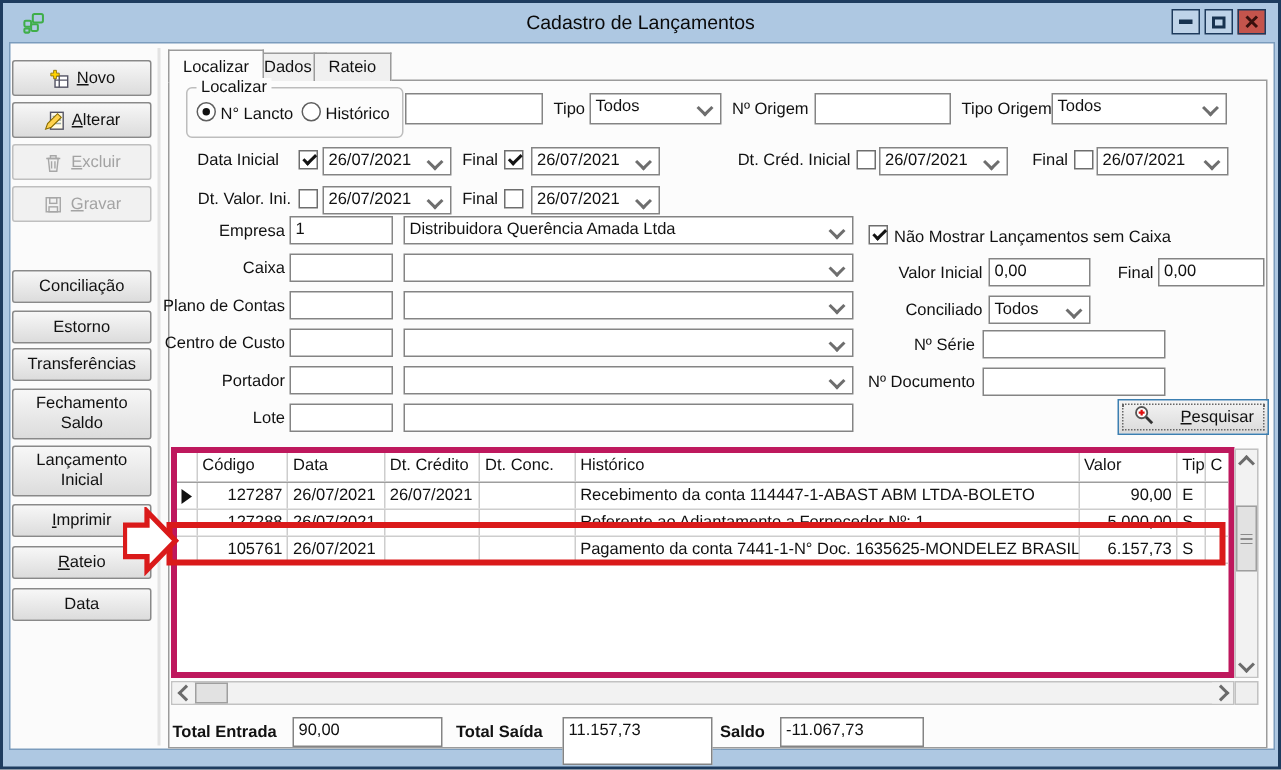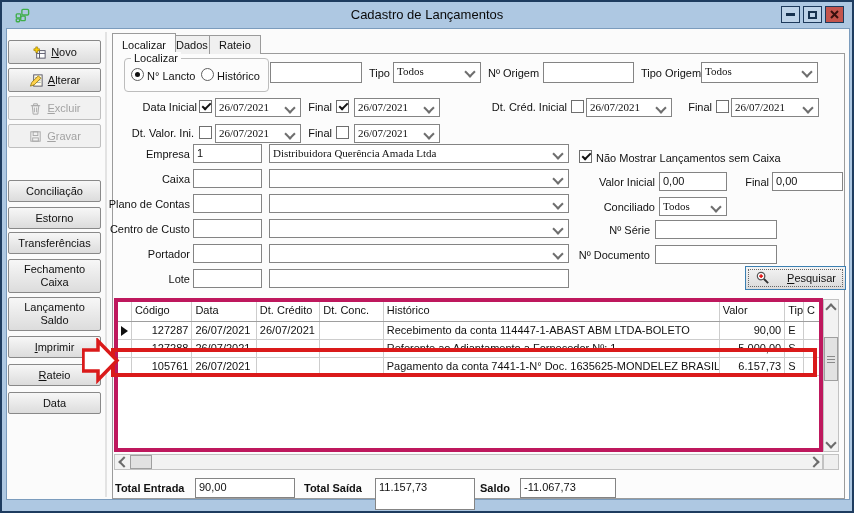--- a/index.html
+++ b/index.html
@@ -29,21 +29,21 @@
     border:1px solid #9b9b9b;border-bottom:none;padding:3px 9px 0;white-space:nowrap;z-index:2;}
   .tab.active{top:31px;height:22px;background:#fcfcfc;padding-top:5px;z-index:3;}
   .tabpanel{position:absolute;left:110px;top:51px;width:733px;height:446px;box-sizing:border-box;
     border:1px solid #9b9b9b;background:#fcfcfc;z-index:1;}
   
   .lbl{position:absolute;height:14px;line-height:14px;white-space:nowrap;z-index:4;}
   .rlbl{text-align:right;}
   .b{font-weight:bold;}
   .fld{position:absolute;box-sizing:border-box;background:#fff;border:1px solid #848484;
     padding:2px 3px;white-space:nowrap;overflow:hidden;line-height:13px;z-index:4;}
-  .combo{padding-right:32px;font-family:Liberation Serif, serif;}
+  .combo{padding-right:32px;}
   .combo::after{content:'';position:absolute;right:6px;top:5px;width:6px;height:6px;
     border-right:2px solid #6e6e6e;border-bottom:2px solid #6e6e6e;transform:rotate(45deg);}
   .cb{position:absolute;width:13px;height:13px;box-sizing:border-box;background:#fff;border:1px solid #6e6e6e;z-index:4;}
   .cb.checked::after{content:'';position:absolute;left:2px;top:2px;width:7px;height:3px;
     border-left:2px solid #141414;border-bottom:2px solid #141414;transform:rotate(-45deg);}
   .radio{position:absolute;width:13px;height:13px;box-sizing:border-box;background:#fff;
     border:1px solid #5f5f5f;border-radius:50%;z-index:4;}
   .radio.selected::after{content:'';position:absolute;left:3px;top:3px;width:5px;height:5px;border-radius:50%;background:#111;}
   .gb{position:absolute;left:122px;top:56px;width:143px;height:32px;border:1px solid #bdbdbd;border-radius:4px;z-index:3;}
   .gb-legend{position:absolute;left:129px;top:50px;background:#fcfcfc;padding:0 3px;z-index:4;}
@@ -162,24 +162,24 @@
   <div class="sbtn" style="top:178px">
       <span>Conciliação</span>
     </div>
   <div class="sbtn" style="top:205px">
       <span>Estorno</span>
     </div>
   <div class="sbtn" style="top:230px">
       <span>Transferências</span>
     </div>
   <div class="sbtn" style="top:257px;height:34px">
-      <span style="width:70px">Fechamento Caixa</span>
+      <span style="width:70px">Fechamento Saldo</span>
     </div>
   <div class="sbtn" style="top:295px;height:34px">
-      <span style="width:76px">Lançamento Saldo</span>
+      <span style="width:76px">Lançamento Inicial</span>
     </div>
   <div class="sbtn" style="top:334px">
       <span><u>I</u>mprimir</span>
     </div>
   <div class="sbtn" style="top:362px">
       <span><u>R</u>ateio</span>
     </div>
   <div class="sbtn" style="top:390px">
       <span>Data</span>
     </div>
@@ -196,21 +196,21 @@
   <div class="radio" style="left:199px;top:66px"></div>
   <div class="lbl" style="left:215px;top:67px">Histórico</div>
   <div class="fld" style="left:268px;top:60px;width:92px;height:21px"></div>
   <div class="lbl" style="left:367px;top:64px">Tipo</div>
   <div class="fld combo" style="left:391px;top:60px;width:88px;height:21px">Todos</div>
   <div class="lbl" style="left:486px;top:64px">Nº Origem</div>
   <div class="fld" style="left:541px;top:60px;width:91px;height:21px"></div>
   <div class="lbl" style="left:639px;top:64px">Tipo Origem</div>
   <div class="fld combo" style="left:699px;top:60px;width:117px;height:21px">Todos</div>
 
-  <div class="lbl rlbl" style="left:111px;top:98px;width:84px">Data Inicial</div>
+  <div class="lbl rlbl" style="left:100px;top:98px;width:84px">Data Inicial</div>
   <div class="cb checked" style="left:197px;top:98px"></div>
   <div class="fld combo" style="left:213px;top:96px;width:86px;height:19px">26/07/2021</div>
   <div class="lbl rlbl" style="left:306px;top:98px;width:24px">Final</div>
   <div class="cb checked" style="left:334px;top:98px"></div>
   <div class="fld combo" style="left:352px;top:96px;width:86px;height:19px">26/07/2021</div>
   <div class="lbl rlbl" style="left:480px;top:98px;width:85px">Dt. Créd. Inicial</div>
   <div class="cb" style="left:569px;top:98px"></div>
   <div class="fld combo" style="left:584px;top:96px;width:86px;height:19px">26/07/2021</div>
   <div class="lbl rlbl" style="left:684px;top:98px;width:26px">Final</div>
   <div class="cb" style="left:714px;top:98px"></div>

